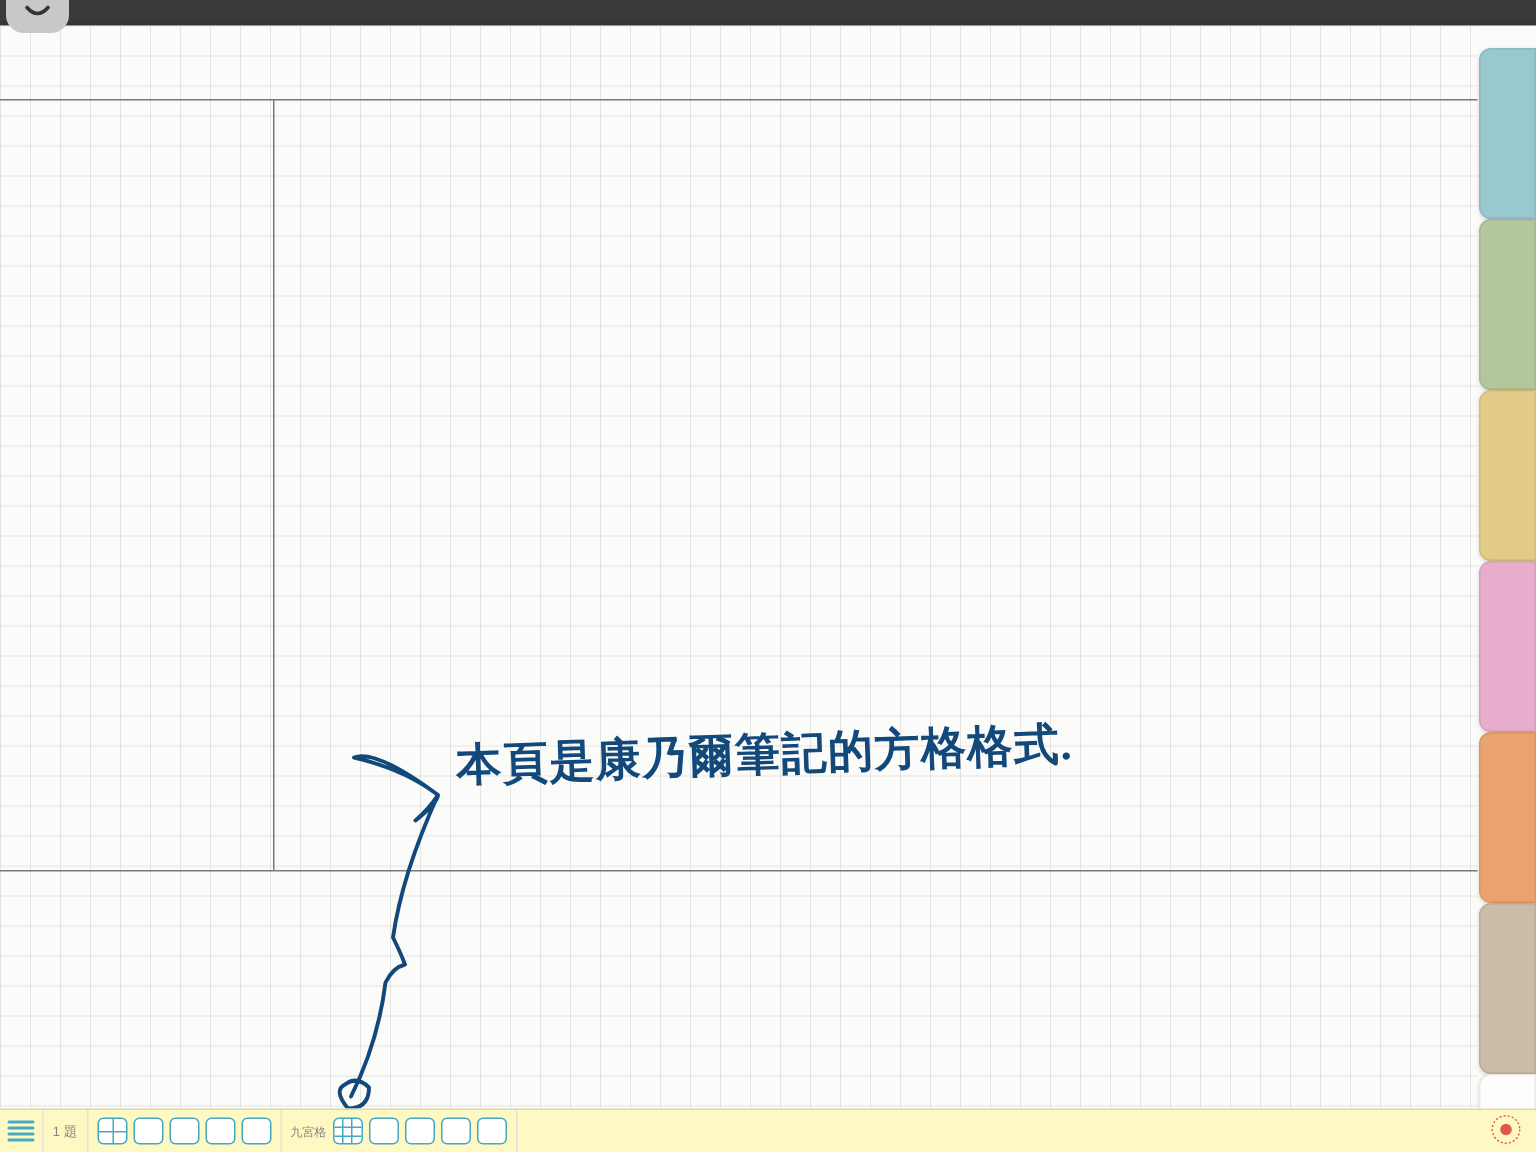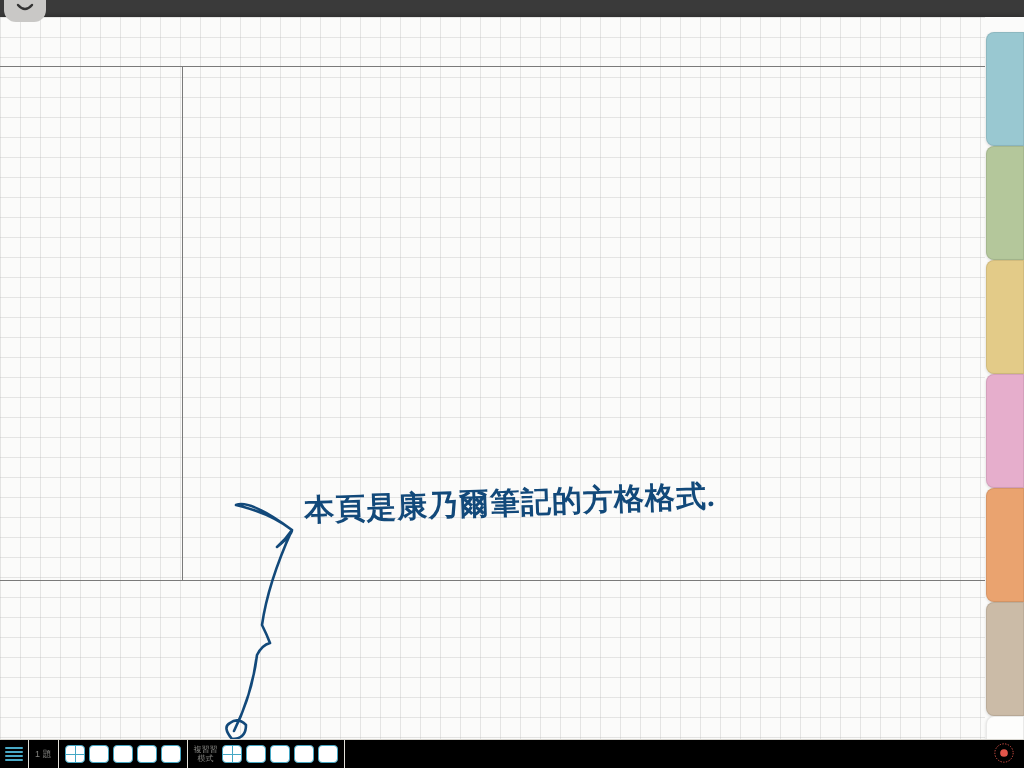--- a/index.html
+++ b/index.html
@@ -93,21 +93,21 @@
     opacity: .3;
   }
 
   
   .toolbar {
     position: absolute;
     left: 0;
     bottom: 0;
     height: 29px;
     width: 100%;
-    background: #000000;
+    background: #fef9c3;
     border-top: 1px solid #d8d6d0;
     display: flex;
     align-items: center;
     padding: 0;
     box-sizing: border-box;
   }
   .toolbar .seg {
     height: 100%;
     display: flex;
     align-items: center;
@@ -229,33 +229,34 @@
           <div class="h" style="top:50%"></div>
             <div class="v" style="left:50%"></div>
         </div>
         <div class="tpl"></div>
         <div class="tpl"></div>
         <div class="tpl"></div>
         <div class="tpl"></div>
       </div>
 
 
-
       <div class="seg">
-        <span class="seg-label">複習習
-模式</span>
+        <span class="seg-label">九宮格</span>
         <div class="tpl">
-          <div class="h" style="top:50%"></div>
-            <div class="v" style="left:50%"></div>
+          <div class="h" style="top:33%"></div>
+            <div class="h" style="top:66%"></div>
+          <div class="v" style="left:33%"></div>
+            <div class="v" style="left:66%"></div>
         </div>
         <div class="tpl"></div>
         <div class="tpl"></div>
         <div class="tpl"></div>
         <div class="tpl"></div>
       </div>
+
 
       <div class="seg no-border" style="flex:1"></div>
     </div>
 
     <svg class="record" viewBox="0 0 24 24">
       <circle cx="12" cy="12" r="10" fill="none" stroke="#e2564b" stroke-width="1" stroke-dasharray="1.5 1.5"></circle>
       <circle cx="12" cy="12" r="4.2" fill="#e2564b"></circle>
     </svg>
 
   </div>

